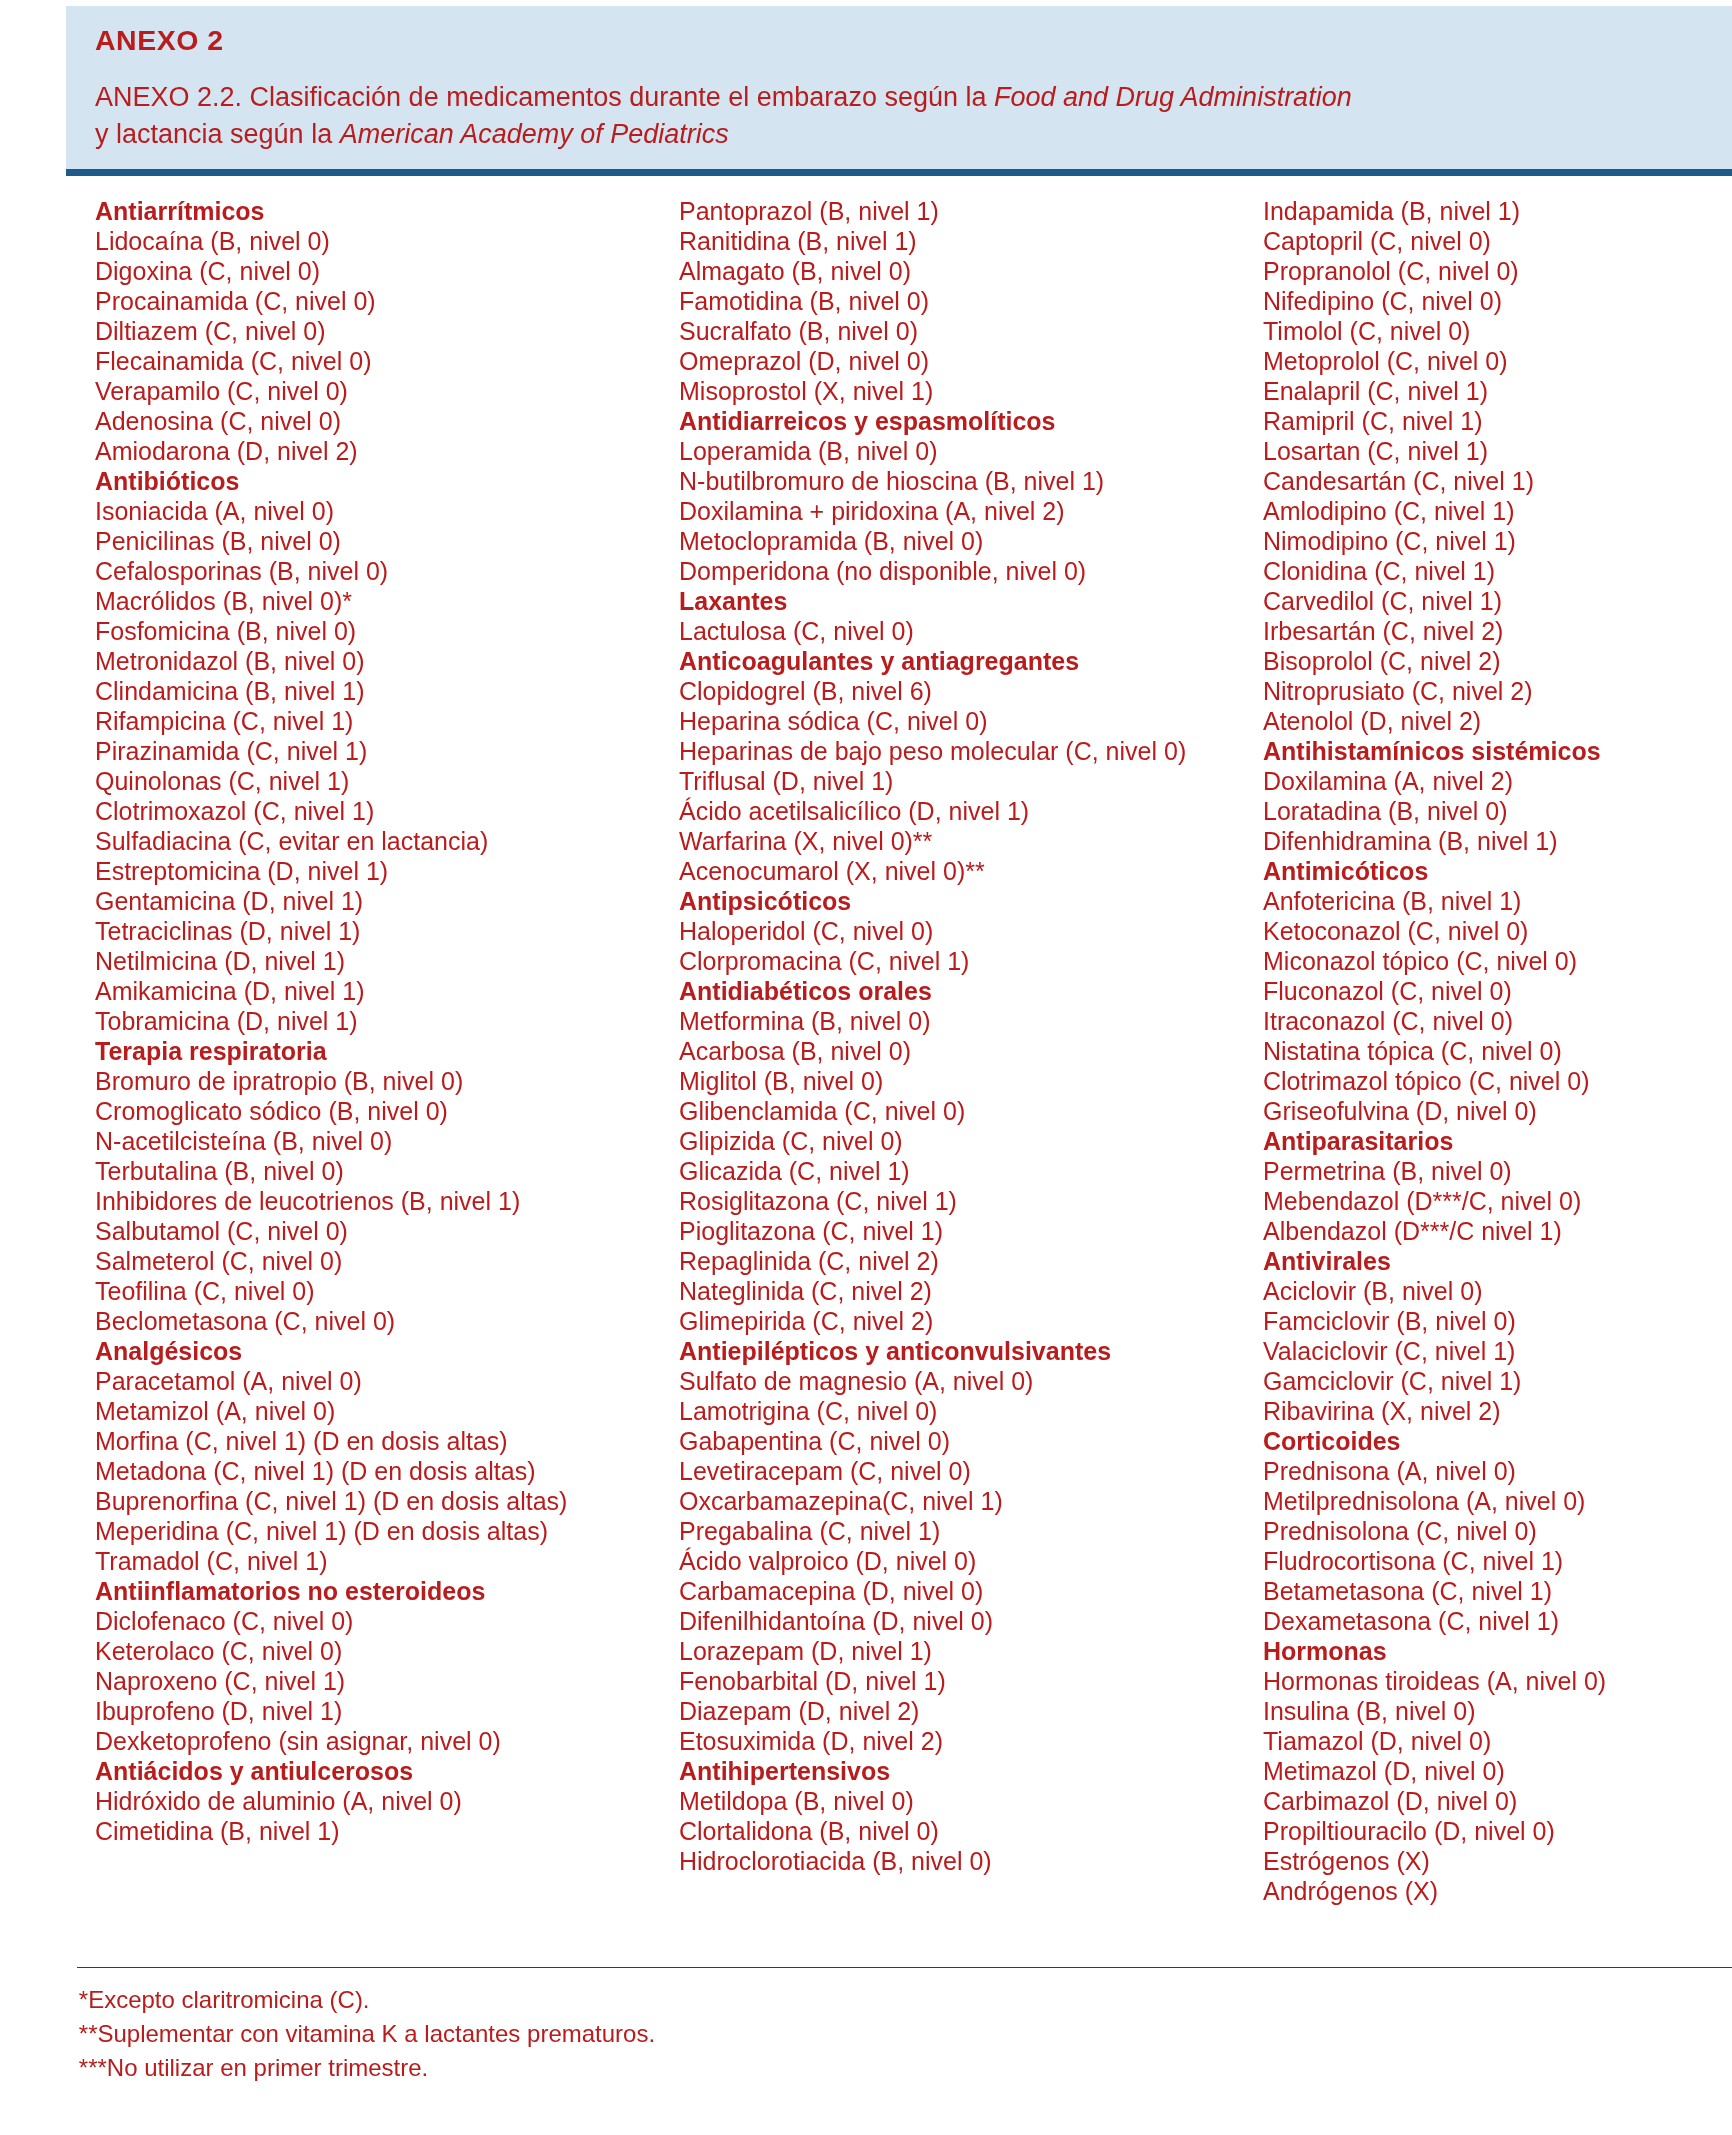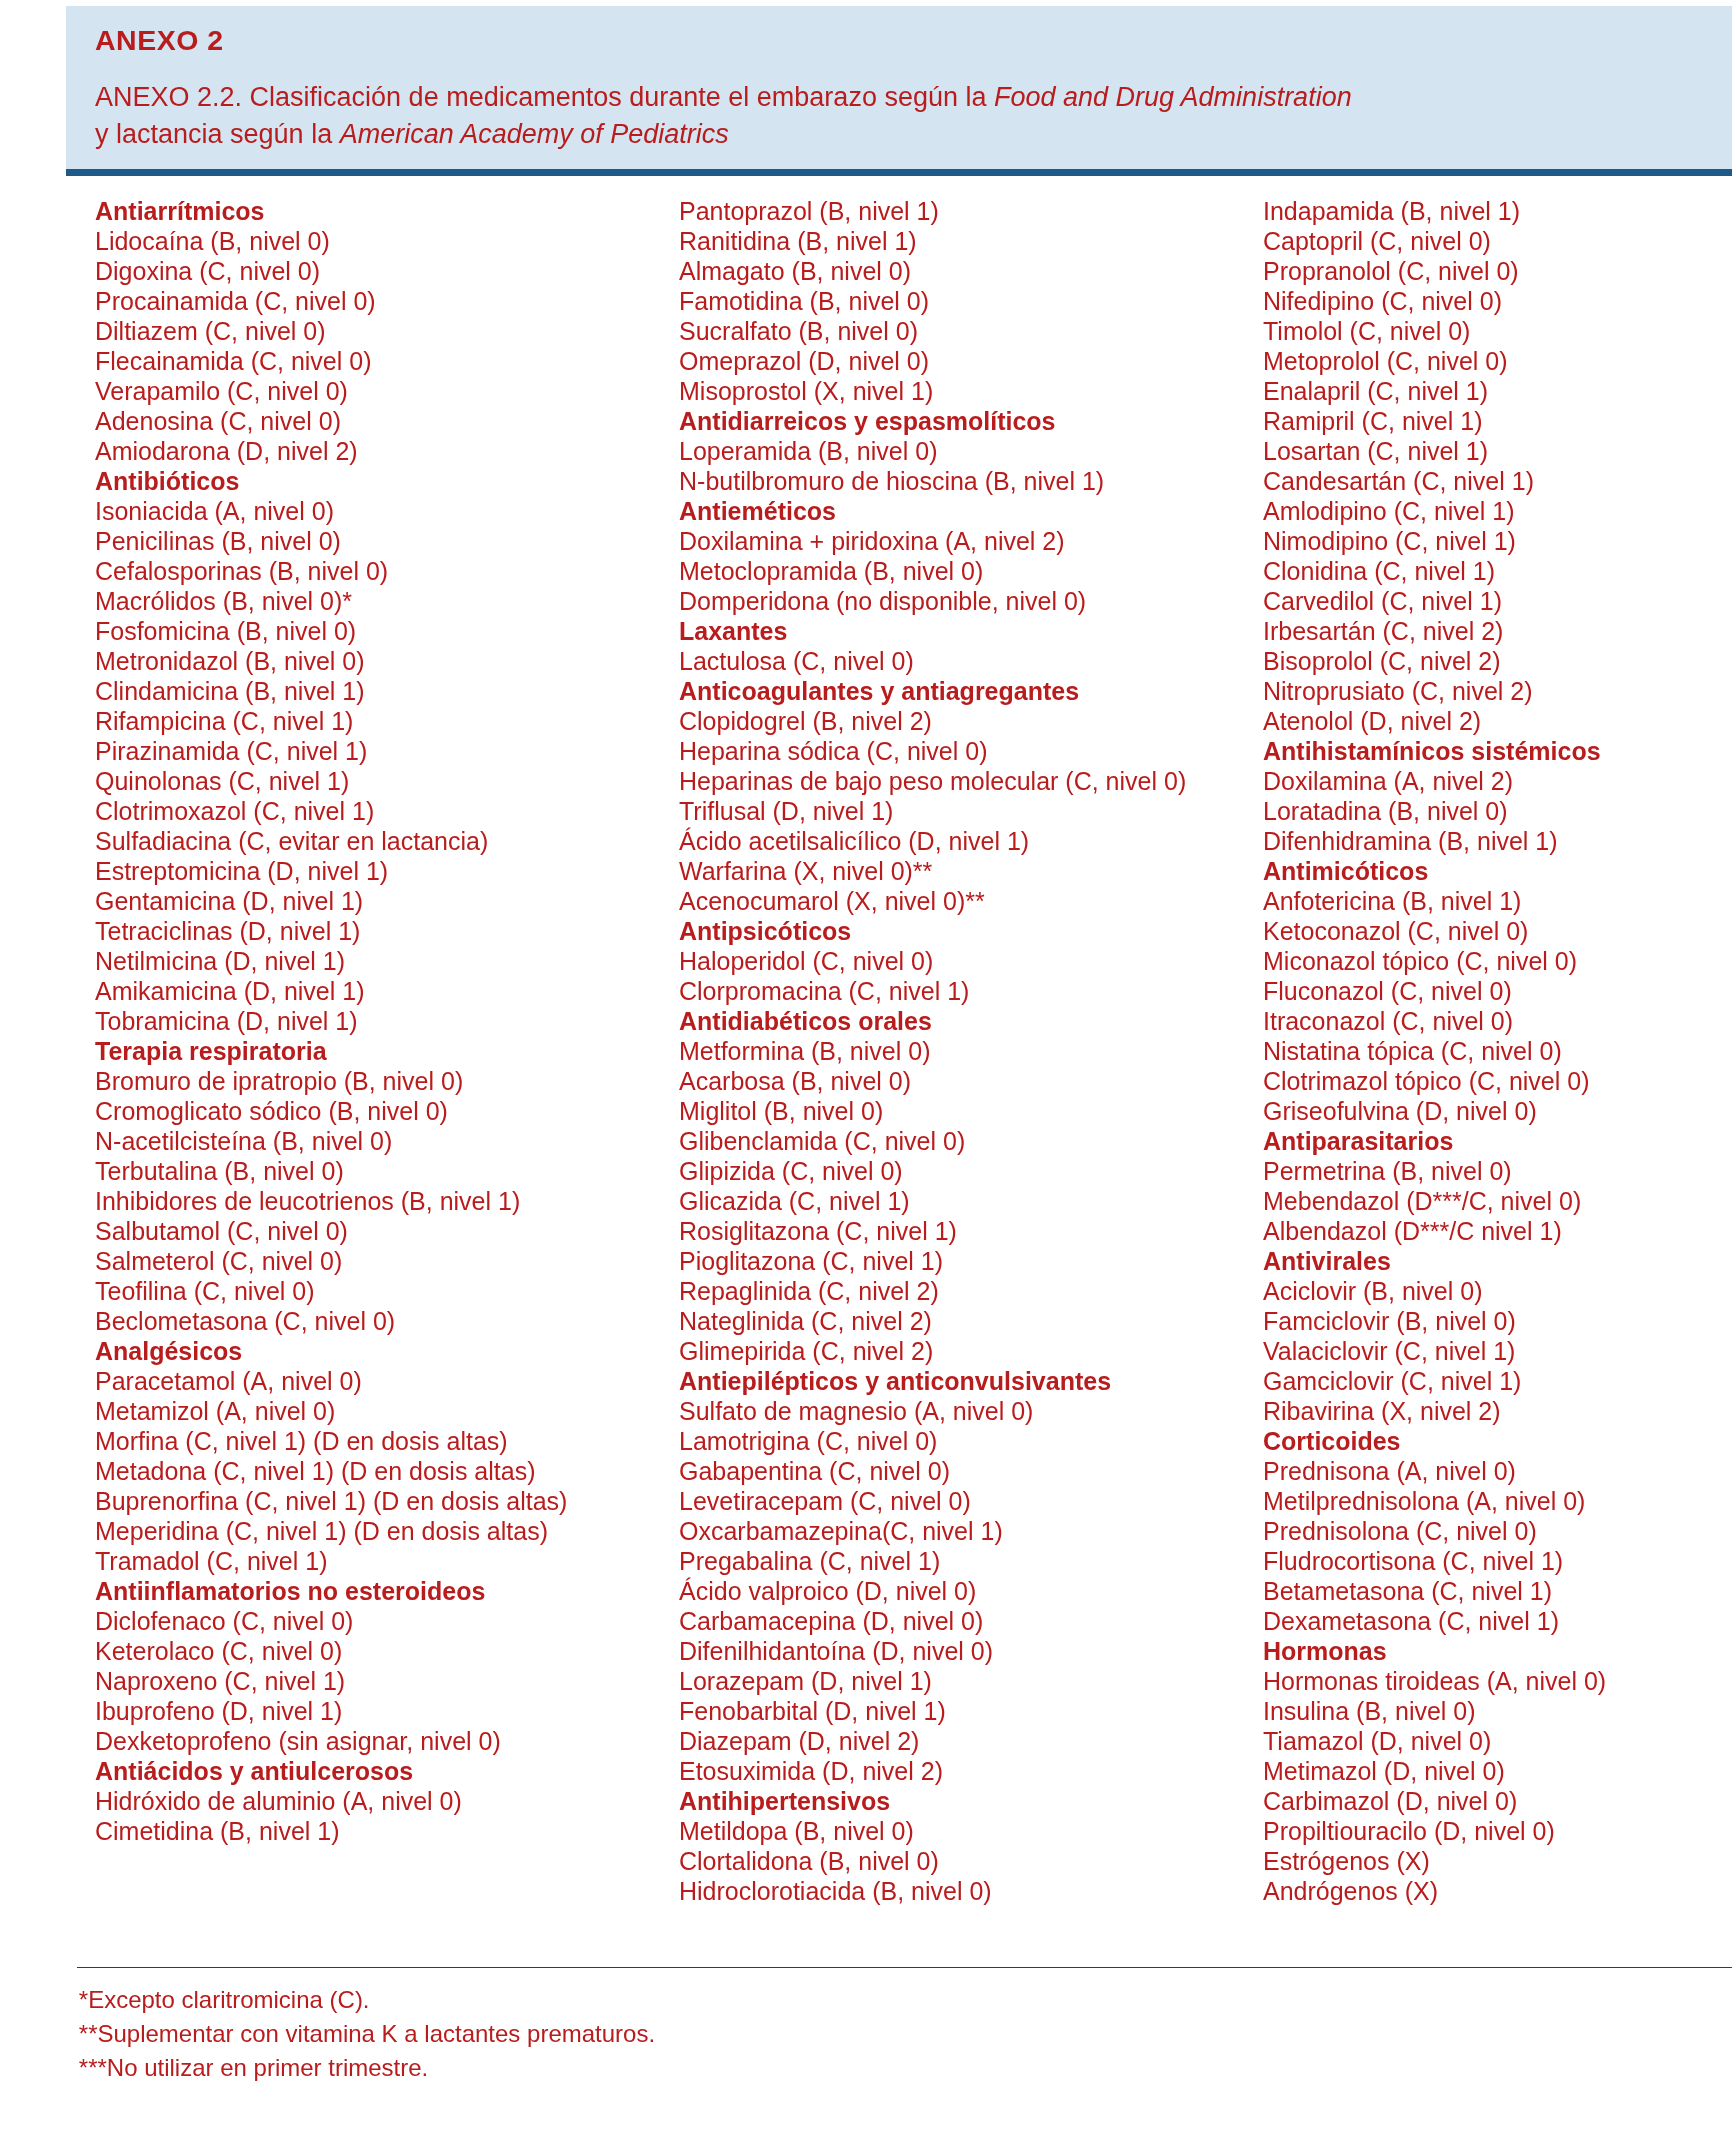--- a/index.html
+++ b/index.html
@@ -147,28 +147,27 @@
         <div class="entry">Pantoprazol (B, nivel 1)</div>
         <div class="entry">Ranitidina (B, nivel 1)</div>
         <div class="entry">Almagato (B, nivel 0)</div>
         <div class="entry">Famotidina (B, nivel 0)</div>
         <div class="entry">Sucralfato (B, nivel 0)</div>
         <div class="entry">Omeprazol (D, nivel 0)</div>
         <div class="entry">Misoprostol (X, nivel 1)</div>
         <div class="entry heading">Antidiarreicos y espasmolíticos</div>
         <div class="entry">Loperamida (B, nivel 0)</div>
         <div class="entry">N-butilbromuro de hioscina (B, nivel 1)</div>
-        <div class="entry heading">Antieméticos</div>
         <div class="entry">Doxilamina + piridoxina (A, nivel 2)</div>
         <div class="entry">Metoclopramida (B, nivel 0)</div>
         <div class="entry">Domperidona (no disponible, nivel 0)</div>
         <div class="entry heading">Laxantes</div>
         <div class="entry">Lactulosa (C, nivel 0)</div>
         <div class="entry heading">Anticoagulantes y antiagregantes</div>
-        <div class="entry">Clopidogrel (B, nivel 2)</div>
+        <div class="entry">Clopidogrel (B, nivel 6)</div>
         <div class="entry">Heparina sódica (C, nivel 0)</div>
         <div class="entry">Heparinas de bajo peso molecular (C, nivel 0)</div>
         <div class="entry">Triflusal (D, nivel 1)</div>
         <div class="entry">Ácido acetilsalicílico (D, nivel 1)</div>
         <div class="entry">Warfarina (X, nivel 0)**</div>
         <div class="entry">Acenocumarol (X, nivel 0)**</div>
         <div class="entry heading">Antipsicóticos</div>
         <div class="entry">Haloperidol (C, nivel 0)</div>
         <div class="entry">Clorpromacina (C, nivel 1)</div>
         <div class="entry heading">Antidiabéticos orales</div>

